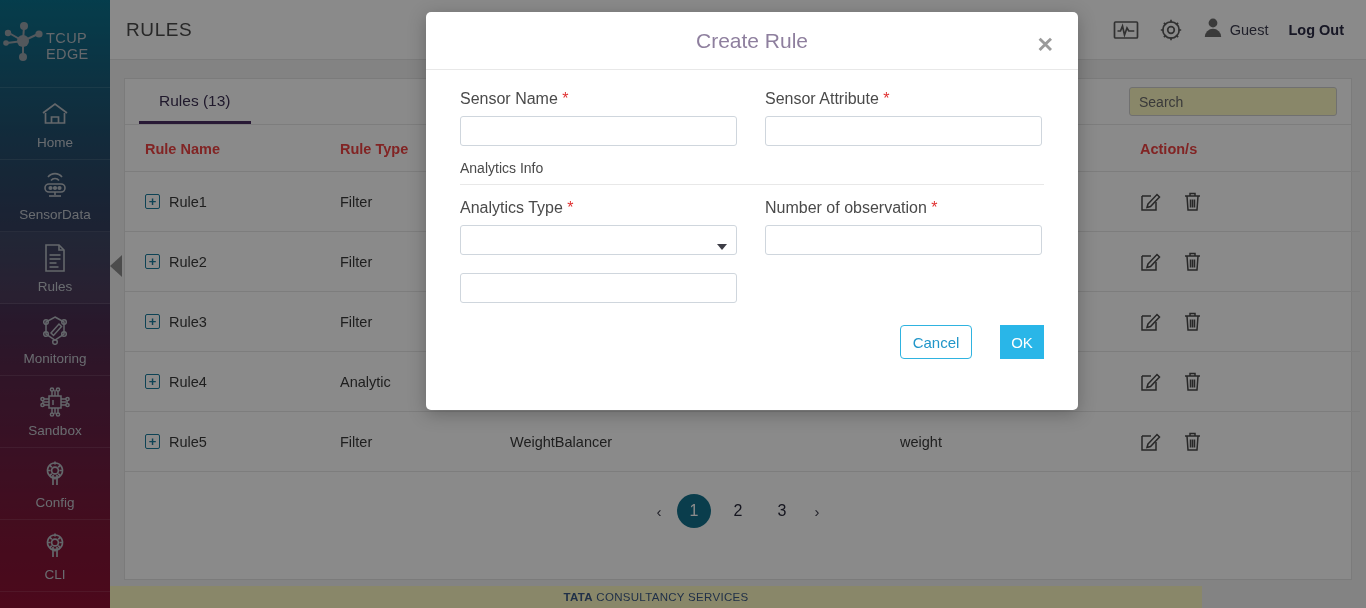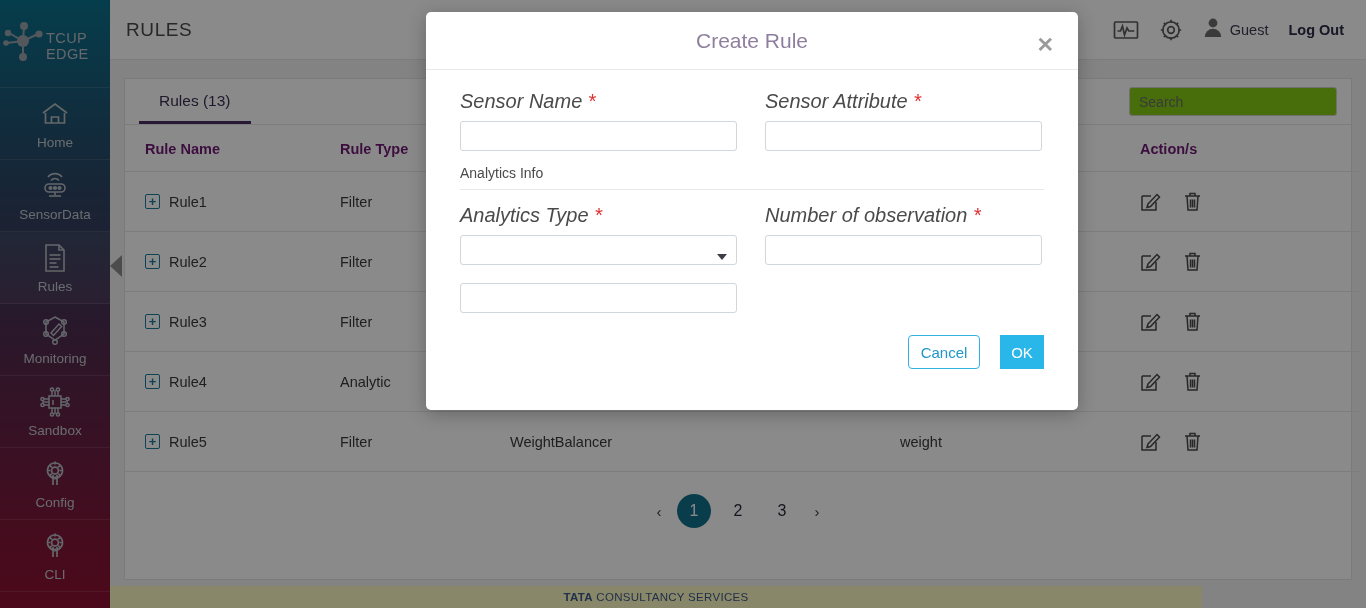--- a/index.html
+++ b/index.html
@@ -75,27 +75,27 @@
     border: 1px solid #e4e4e4; height: 502px; position: relative;
   }
   .card-head { display: flex; align-items: flex-end; justify-content: space-between; padding: 0 14px; height: 46px; border-bottom: 1px solid #e7e7e7; }
   .tab {
     font-size: 15.5px; color: #3b2f52; padding: 0 20px 11px 20px;
     border-bottom: 3px solid #4b2f63; cursor: pointer;
   }
   .search-input {
     width: 208px; height: 29px; border: 1px solid #cfcfcf; border-radius: 3px;
     padding: 0 9px; font-size: 14px; color: #555; margin-bottom: 8px;
-    font-family: "Liberation Sans", sans-serif; background: #84cc16;
+    font-family: "Liberation Sans", sans-serif; background: #fef9c3;
   }
   .search-input::placeholder { color: #6b6b6b; }
 
   table.rules { width: 100%; border-collapse: collapse; table-layout: fixed; }
   table.rules th {
-    text-align: left; font-size: 14.5px; color: #701a75; font-weight: bold;
+    text-align: left; font-size: 14.5px; color: #ef4444; font-weight: bold;
     padding: 16px 0 14px 0; border-bottom: 1px solid #e7e7e7;
   }
   table.rules td {
     font-size: 14.5px; color: #3a3a3a; padding: 19px 0;
     border-bottom: 1px solid #e7e7e7;
   }
   .col-1 { width: 215px; padding-left: 20px !important; }
   .col-2 { width: 170px; }
   .col-3 { width: 390px; }
   .col-4 { width: 240px; }
@@ -132,41 +132,41 @@
     position: relative; border-bottom: 1px solid #e8e8e8;
   }
   .modal-title { font-size: 21px; color: #8e7f9e; }
   .modal-close {
     position: absolute; right: 24px; top: 22px; font-size: 21px; color: #9a9a9a;
     cursor: pointer; font-weight: bold; line-height: 1;
   }
   .modal-body { padding: 20px 34px 0 34px; }
   .frow { display: flex; gap: 28px; }
   .fgrp { width: 277px; margin-bottom: 4px; }
-  .flabel { font-size: 20px; color: #4a4a4a; margin-bottom: 8px; display: block; font-style: italic; }
+  .flabel { font-size: 16px; color: #4a4a4a; margin-bottom: 8px; display: block; }
   .req { color: #e03030; }
   .finput {
     width: 100%; height: 30px; border: 1px solid #cfd6dd; border-radius: 3px;
     padding: 0 8px; font-size: 14px; font-family: "Liberation Sans", sans-serif;
     color: #333; background: #fff;
   }
   .fselect-wrap { position: relative; width: 100%; }
   .fselect {
     width: 100%; height: 30px; border: 1px solid #cfd6dd; border-radius: 3px;
     background: #fff; appearance: none; -webkit-appearance: none;
     padding: 0 26px 0 8px; font-size: 14px; font-family: "Liberation Sans", sans-serif;
     color: #333; cursor: pointer;
   }
   .sel-arrow {
     position: absolute; right: 10px; top: 13px; width: 0; height: 0;
     border-left: 5px solid transparent; border-right: 5px solid transparent;
     border-top: 6px solid #3d3d46; pointer-events: none;
   }
   .section-label { font-size: 14px; color: #4a4a4a; padding: 10px 0 8px 0; border-bottom: 1px solid #e8e8e8; margin-bottom: 14px; }
-  .modal-actions { display: flex; justify-content: flex-end; gap: 20px; padding: 18px 34px 0 34px; }
+  .modal-actions { display: flex; justify-content: flex-end; gap: 28px; padding: 18px 34px 0 34px; }
   .btn-cancel {
     min-width: 72px; height: 34px; border: 1px solid #2fb3e0; background: #fff;
     color: #2196c9; font-size: 15px; border-radius: 4px; cursor: pointer;
     font-family: "Liberation Sans", sans-serif;
   }
   .btn-ok {
     min-width: 44px; height: 34px; border: 1px solid #29b6e8; background: #29b6e8;
     color: #fff; font-size: 15px; border-radius: 0; cursor: pointer;
     font-family: "Liberation Sans", sans-serif;
   }

